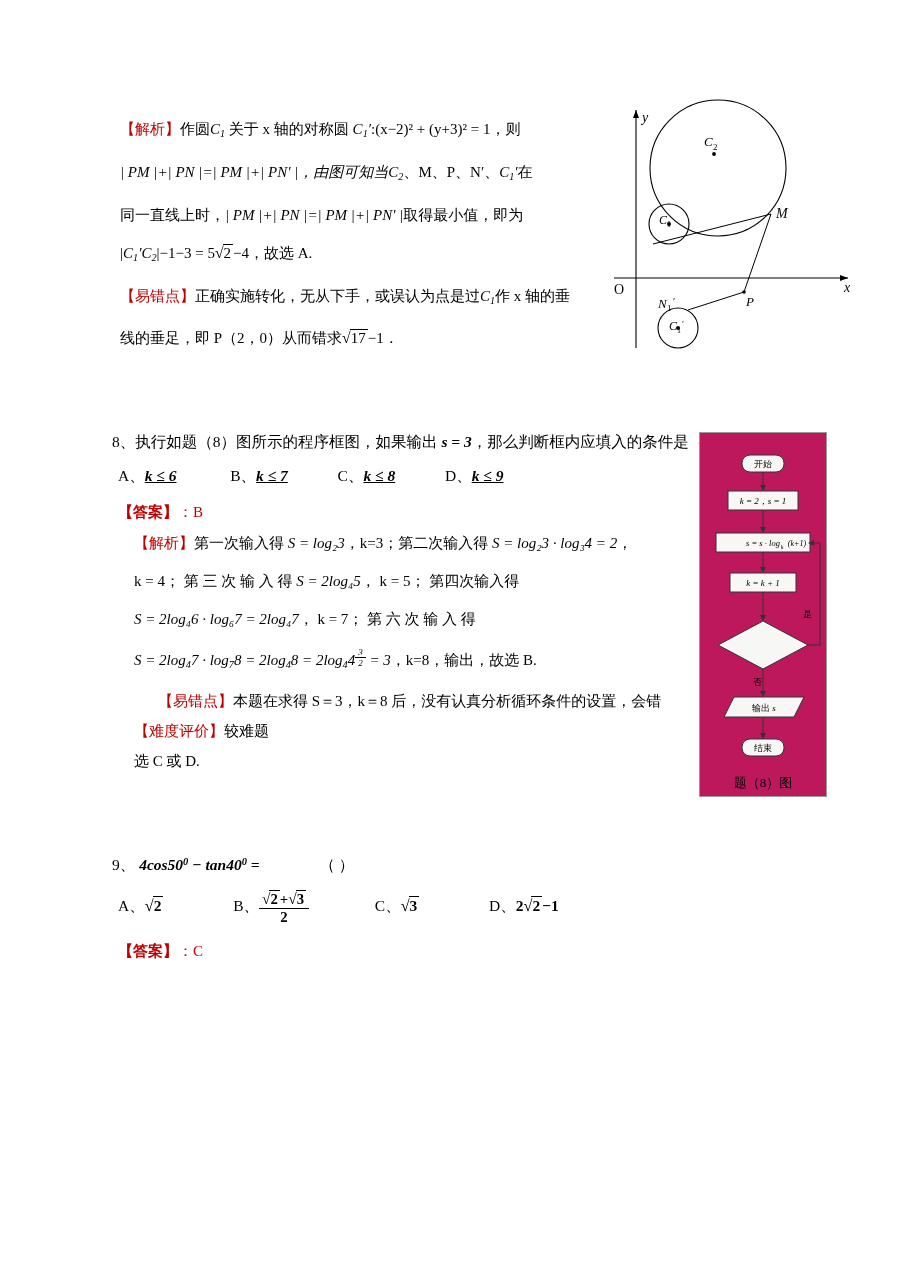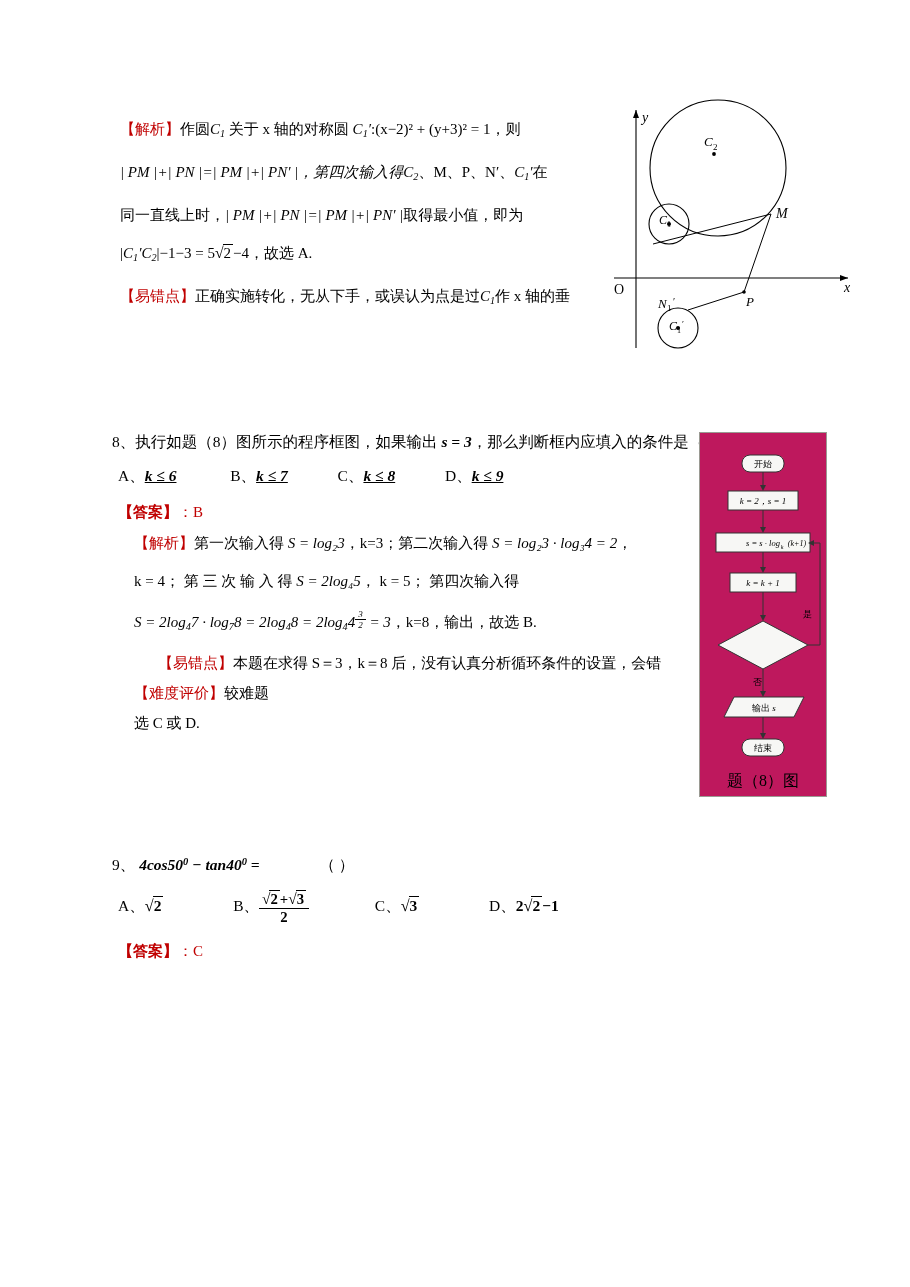--- a/index.html
+++ b/index.html
@@ -87,54 +87,57 @@
     height: 365px;
     background: #be185d;
     border: 1px solid #9a9a92;
     box-sizing: border-box;
   }
   .fig-flow .cap {
     position: absolute;
     left: 0; right: 0;
     bottom: 4px;
     text-align: center;
-    font-size: 16px;
+    font-size: 13px;
     font-family: "Liberation Serif", serif;
   }
   .flow-svg { position: absolute; left: 0; top: 0; }
 </style>
 </head>
 <body>
 
 <div class="page">
 
   <div class="blk" style="left:120px; top:110px; width:470px;">
 
     <div class="ln t15">
       <span class="tag">【解析】</span><span>作圆</span><span class="mi">C</span><sub class="mi">1</sub>
       <span>关于 x 轴的对称圆</span>
       <span class="mi">C</span><sub class="mi">1</sub><span class="mi">′</span><span>:(x−2)² + (y+3)² = 1，</span><span>则</span>
     </div>
 
     <div class="ln t15">
-      <span class="it">| PM |+| PN |=| PM |+| PN′ |，第四次输入得</span><span class="mi">C</span><sub class="mi">2</sub><span>、M、P、N′、</span><span class="mi">C</span><sub class="mi">1</sub><span class="mi">′</span><span>在</span>
+      <span class="it">| PM |+| PN |=| PM |+| PN′ |，由图可知当</span><span class="mi">C</span><sub class="mi">2</sub><span>、M、P、N′、</span><span class="mi">C</span><sub class="mi">1</sub><span class="mi">′</span><span>在</span>
     </div>
 
     <div class="ln t15">
       <span>同一直线上时，</span><span class="it">| PM |+| PN |=| PM |+| PN′ |</span><span>取得最小值，即为</span>
     </div>
 
     <div class="ln t15">
       <span>|</span><span class="mi">C</span><sub class="mi">1</sub><span class="mi">′</span><span class="mi">C</span><sub class="mi">2</sub><span>|−1−3 = 5</span><span class="sqrt"><span class="rad">√</span><span class="bar">2</span></span><span>−4，故选 A.</span>
     </div>
 
     <div class="ln t15">
       <span class="tag">【易错点】</span><span>正确实施转化，无从下手，或误认为点是过</span><span class="mi">C</span><sub class="mi">1</sub><span>作 x 轴的垂</span>
     </div>
 
+    <div class="ln t15">
+      <span>线的垂足，即 P（2，0）从而错求</span><span class="sqrt"><span class="rad">√</span><span class="bar">17</span></span><span>−1．</span>
+    </div>
   </div>
 
   <div class="fig-circles">
     <svg class="flow-svg" width="268" height="268" viewBox="0 0 268 268">
 
       <line x1="18" y1="182" x2="252" y2="182" stroke="#000" stroke-width="1.1"></line>
       <line x1="40" y1="14" x2="40" y2="252" stroke="#000" stroke-width="1.1"></line>
 
       <polygon points="252,182 244,179 244,185" fill="#000"></polygon>
       <polygon points="40,14 37,22 43,22" fill="#000"></polygon>
@@ -204,20 +207,23 @@
       <span class="it">S = log₂3</span><span>，k=3；第二次输入得</span>
       <span class="it">S = log₂3 · log₃4 = 2</span><span>，</span>
     </div>
 
     <div class="ln t15">
       <span>k = 4； 第 三 次 输 入 得</span>
       <span class="it">S = 2log₄5</span><span>， k = 5； 第四次输入得</span>
     </div>
 
 
+    <div class="ln t15">
+      <span class="it">S = 2log₄6 · log₆7 = 2log₄7</span><span>， k = 7； 第 六 次 输 入 得</span>
+    </div>
 
     <div class="ln t15">
       <span class="it">S = 2log<sub>4</sub>7 · log<sub>7</sub>8 = 2log<sub>4</sub>8 = 2log<sub>4</sub>4<sup><span class="frac" style="font-size:9px;"><span class="num">3</span><span class="den">2</span></span></sup> = 3</span><span>，k=8，输出，故选 B.</span>
     </div>
 
     <div class="ln-tight t15" style="margin-top:2px;margin-left:24px;">
       <span class="tag">【易错点】</span><span>本题在求得 S＝3，k＝8 后，没有认真分析循环条件的设置，会错</span>
     </div>
     <div class="ln-tight t15">
       <span class="tag">【难度评价】</span><span>较难题</span>

